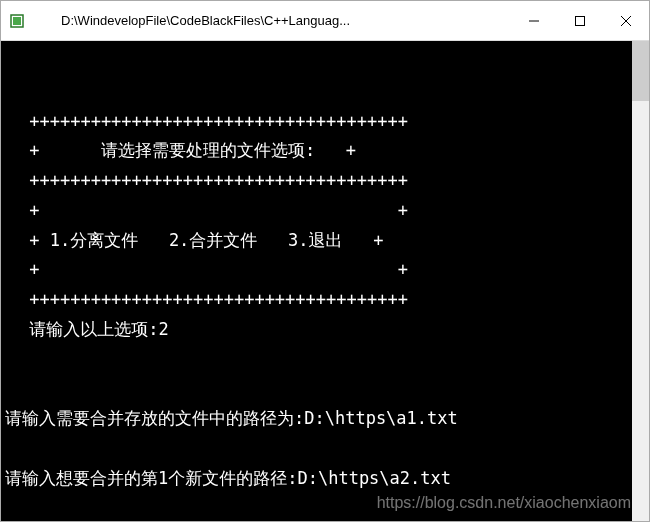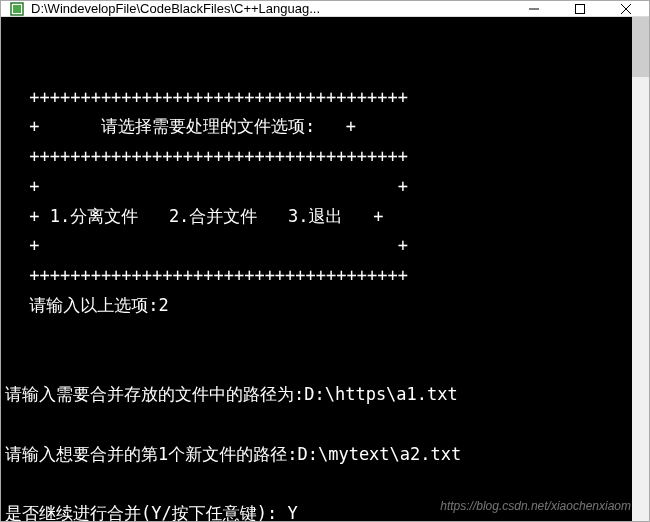--- a/index.html
+++ b/index.html
@@ -12,25 +12,26 @@
     }
     .window {
       width: 650px;
       height: 522px;
       border: 1px solid #aaa;
       display: flex;
       flex-direction: column;
       background: #fff;
     }
     .titlebar {
-      height: 16px;
+      height: 40px;
       background: #fff;
       display: flex;
       align-items: center;
       border-bottom: 1px solid #ddd;
+      gap: 30px;
     }
     .titlebar-icon {
       width: 16px;
       height: 16px;
       margin: 0 6px 0 8px;
       display: flex;
       align-items: center;
       justify-content: center;
     }
     .titlebar-icon svg { display: block; }
@@ -84,25 +85,24 @@
       top: 0;
       left: 0;
       width: 100%;
       height: 60px;
       background: #cdcdcd;
     }
     .watermark {
       position: absolute;
       right: 18px;
       bottom: 4px;
-      font-size: 12px;
+      font-size: 16px;
       color: rgba(255,255,255,0.45);
       font-family: Arial, sans-serif;
       white-space: nowrap;
-      font-style: italic;
     }
     .indent { margin-left: 14px; display: block; }
   </style>
 </head>
 <body>
 
 <div class="window">
 
   <div class="titlebar">
     <span class="titlebar-icon">
@@ -130,21 +130,21 @@
           </svg>
       </div>
     </div>
   </div>
 
   <div class="console-area">
     <div class="console-content"><span class="indent"> +++++++++++++++++++++++++++++++++++++</span><span class="indent"> +      请选择需要处理的文件选项:   +</span><span class="indent"> +++++++++++++++++++++++++++++++++++++</span><span class="indent"> +                                   +</span><span class="indent"> + 1.分离文件   2.合并文件   3.退出   +</span><span class="indent"> +                                   +</span><span class="indent"> +++++++++++++++++++++++++++++++++++++</span><span class="indent"> 请输入以上选项:2</span>
 
 <span>请输入需要合并存放的文件中的路径为:D:\https\a1.txt</span>
 
-<span>请输入想要合并的第1个新文件的路径:D:\mytext\a2.txt</span>
+<span>请输入想要合并的第1个新文件的路径:D:\https\a2.txt</span>
 
 <span>是否继续进行合并(Y/按下任意键): Y</span>
 
 
 
 
 
 </div>
 
     <div class="scrollbar">

